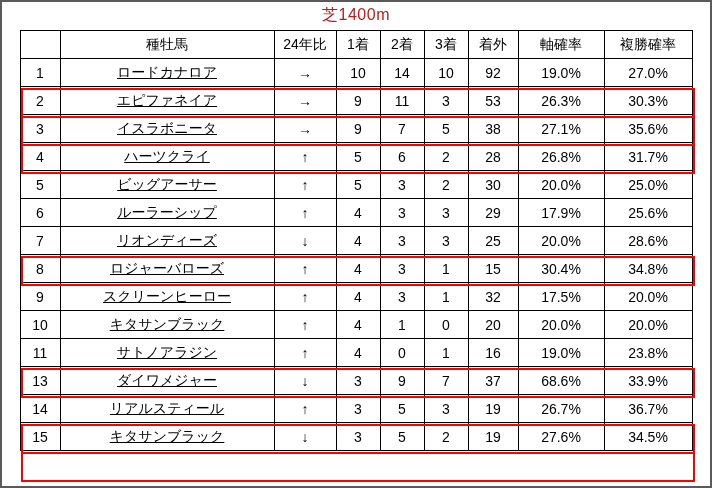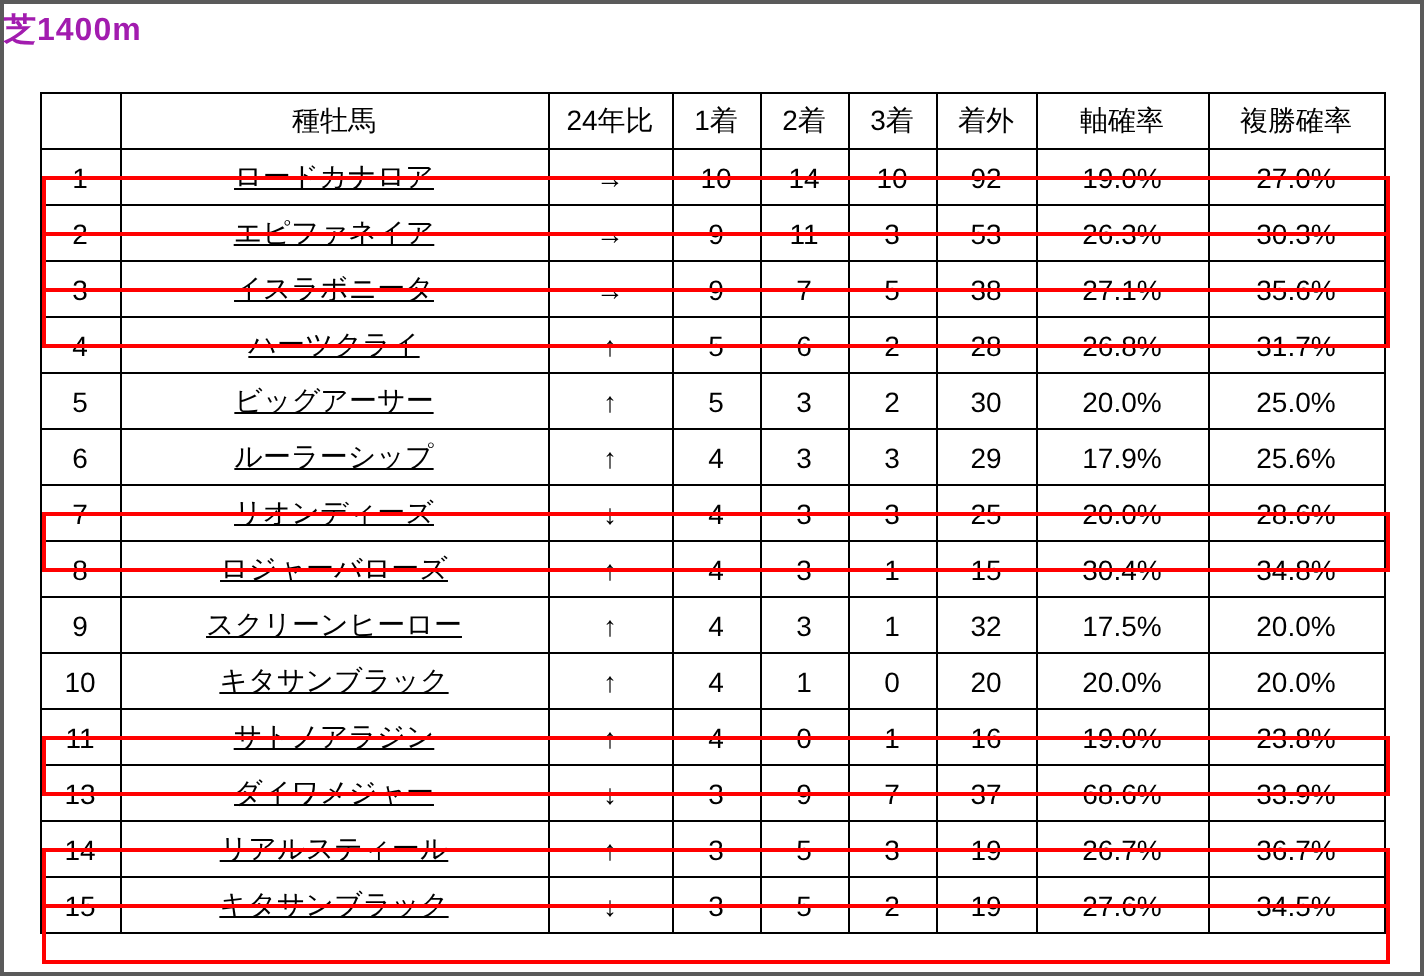--- a/index.html
+++ b/index.html
@@ -10,29 +10,29 @@
     overflow:hidden;
   }
   .page{
     position:relative;
     width:712px;height:488px;
     box-sizing:border-box;
     border:2px solid #5a5a5a;
     background:#fff;
   }
   .title{
+    text-align:center;
     font-size:16px;
-    color:#a21caf;
+    color:#b91c1c;
     padding:3px 0 4px 0;
     letter-spacing:0.5px;
-    font-weight:bold;
   }
   table.grid{
     border-collapse:collapse;
-    margin:16px auto;
+    margin:0 auto;
     table-layout:fixed;
     width:672px;
   }
   table.grid td, table.grid th{
     border:1px solid #000;
     font-weight:normal;
     font-size:14px;
     color:#000;
     height:27px;
     padding:0 2px;

